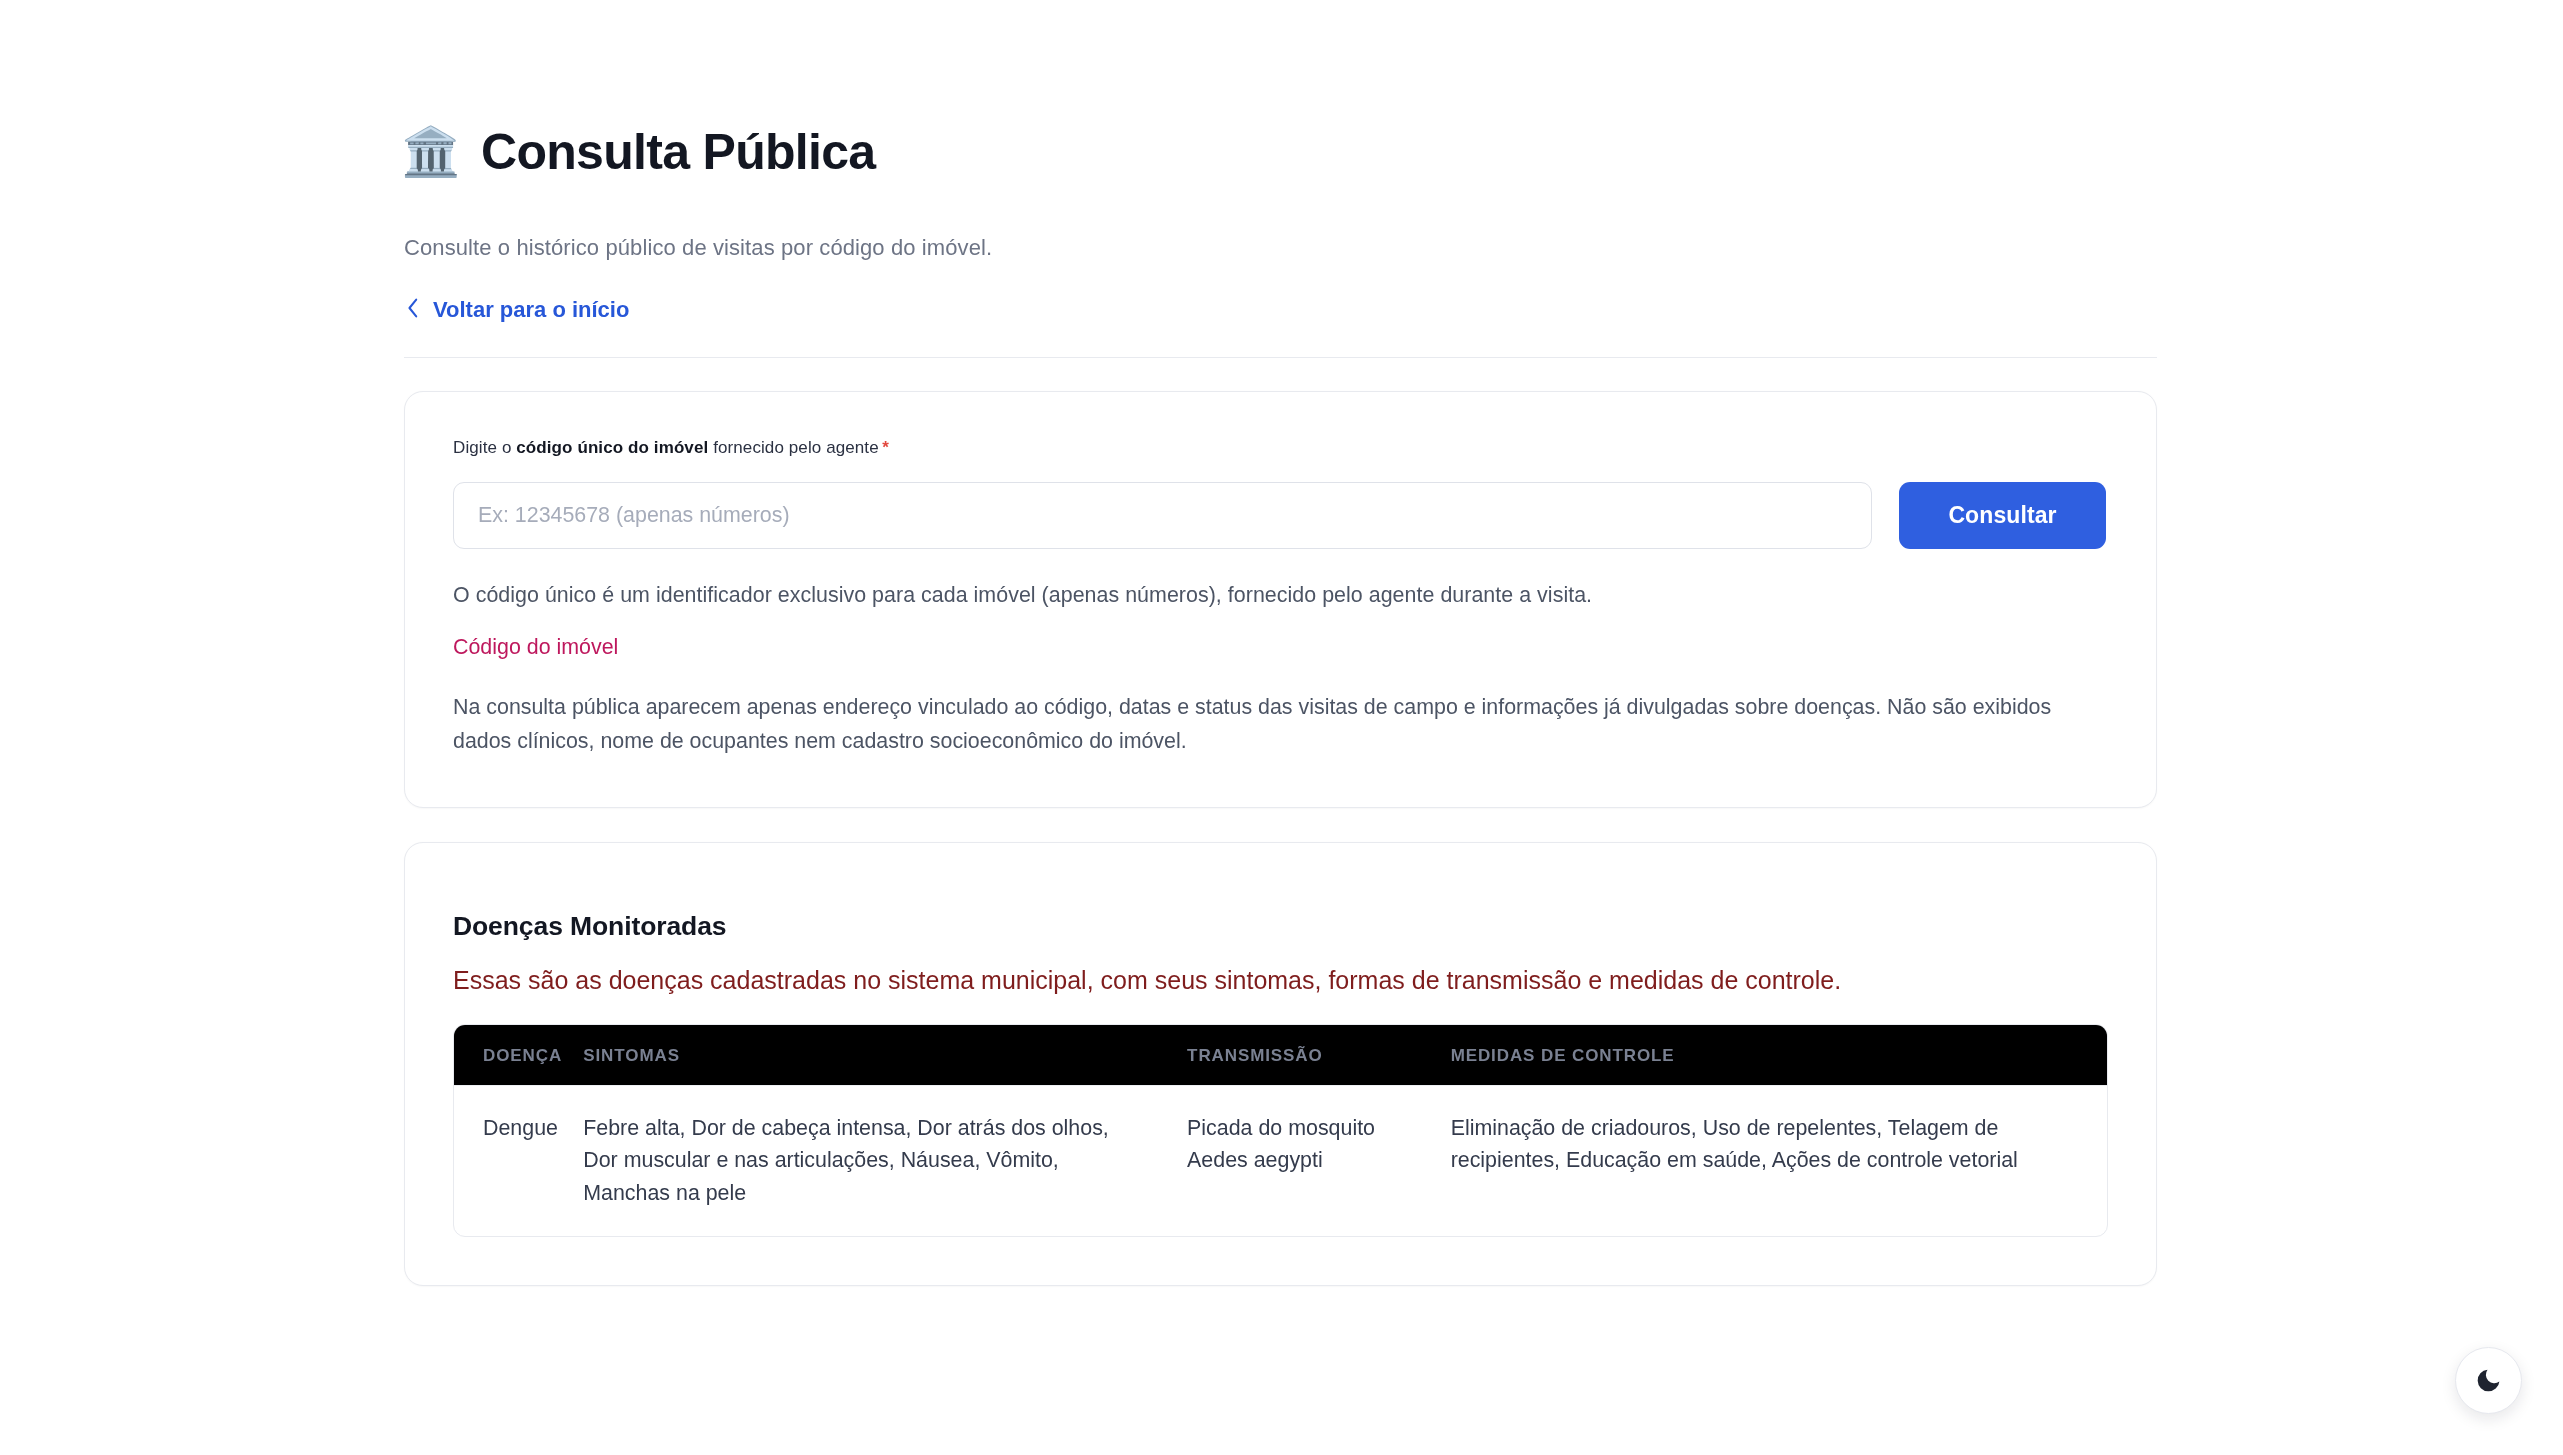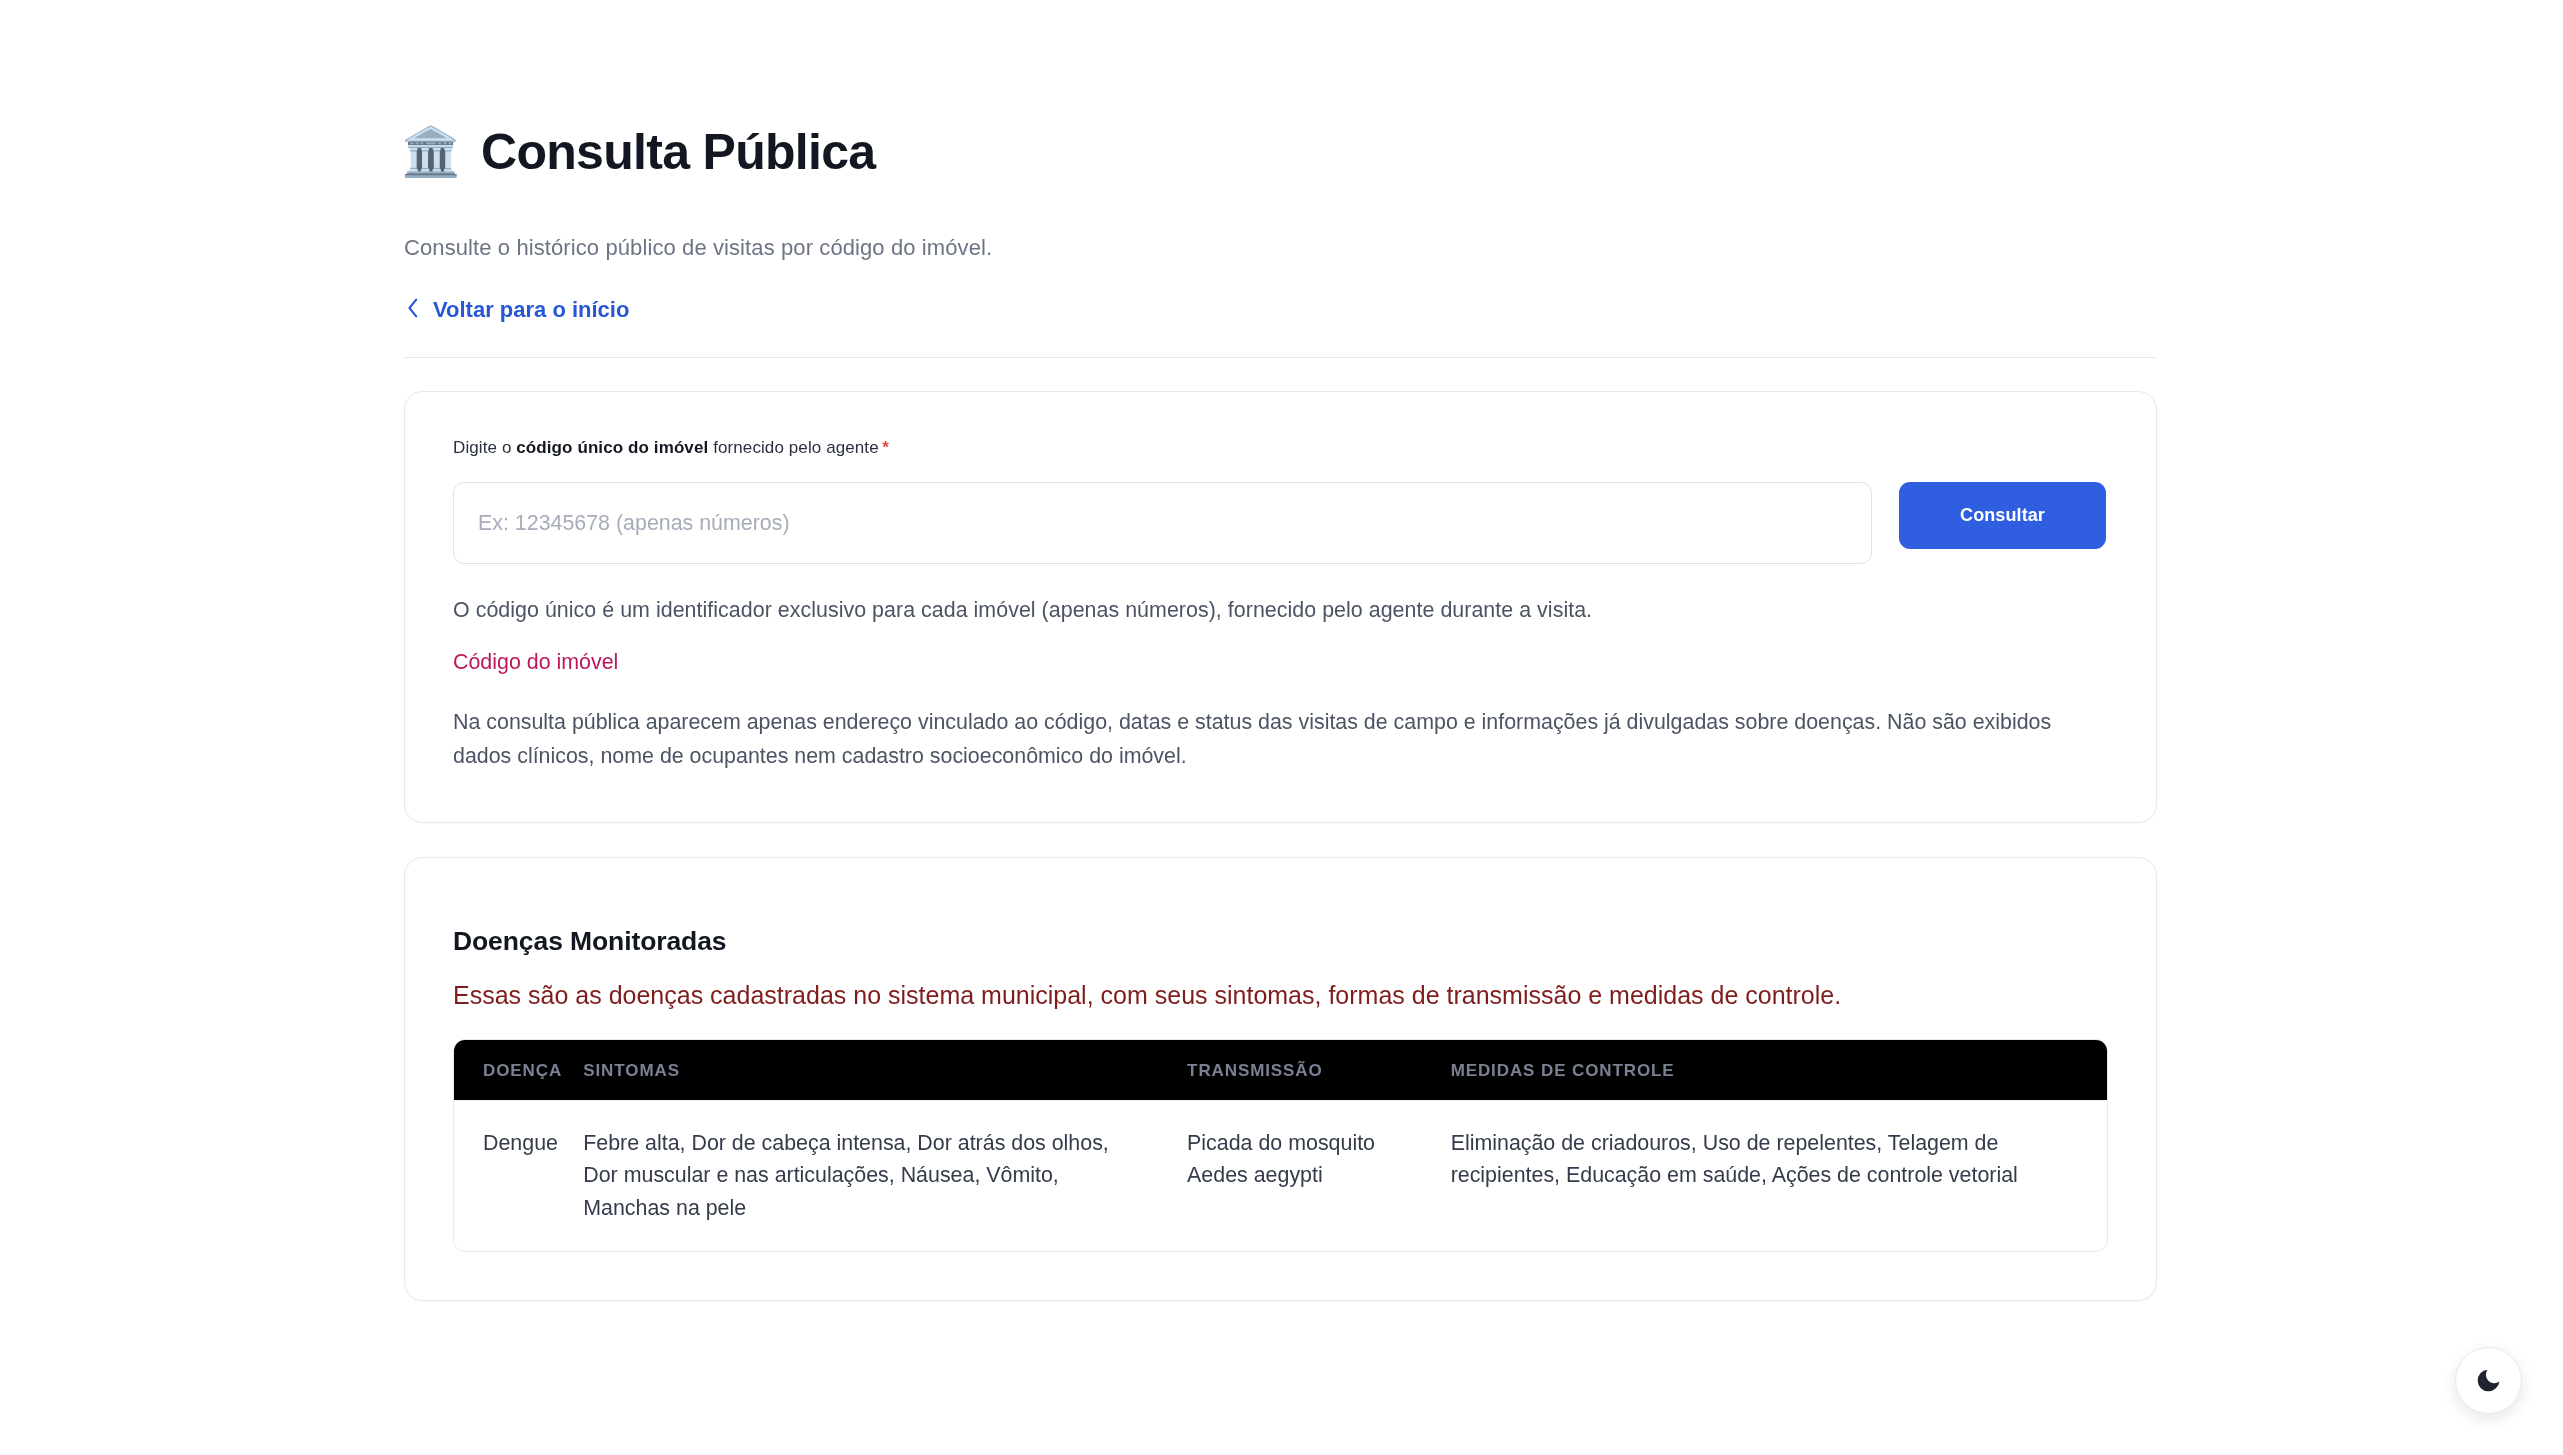--- a/index.html
+++ b/index.html
@@ -104,40 +104,40 @@
   .req-star { color: #e2483d; font-weight: 600; margin-left: 3.4px; }
 
   .input-row {
     margin-top: 24px;
     display: flex;
     align-items: stretch;
     gap: 27px;
   }
   .text-input {
     flex: 0 0 1419px;
-    height: 82px;
+    height: 67px;
     border: 0.9px solid #dfe2e9;
     border-radius: 11px;
     padding: 0 24px;
     font-size: 21.4px;
     color: #2b3142;
     font-family: "Liberation Sans", sans-serif;
     background: #fff;
     outline: none;
   }
   .text-input::placeholder { color: #a6acba; }
 
   .primary-button {
     flex: 0 0 207px;
     height: 67px;
     border: none;
     border-radius: 11px;
     background: #2f5fe0;
     color: #ffffff;
-    font-size: 18px;
+    font-size: 23px;
     font-weight: 600;
     font-family: "Liberation Sans", sans-serif;
     cursor: pointer;
     letter-spacing: 0.1px;
   }
 
   .help-text {
     margin-top: 34px;
     font-size: 21.4px;
     color: #4c5464;

